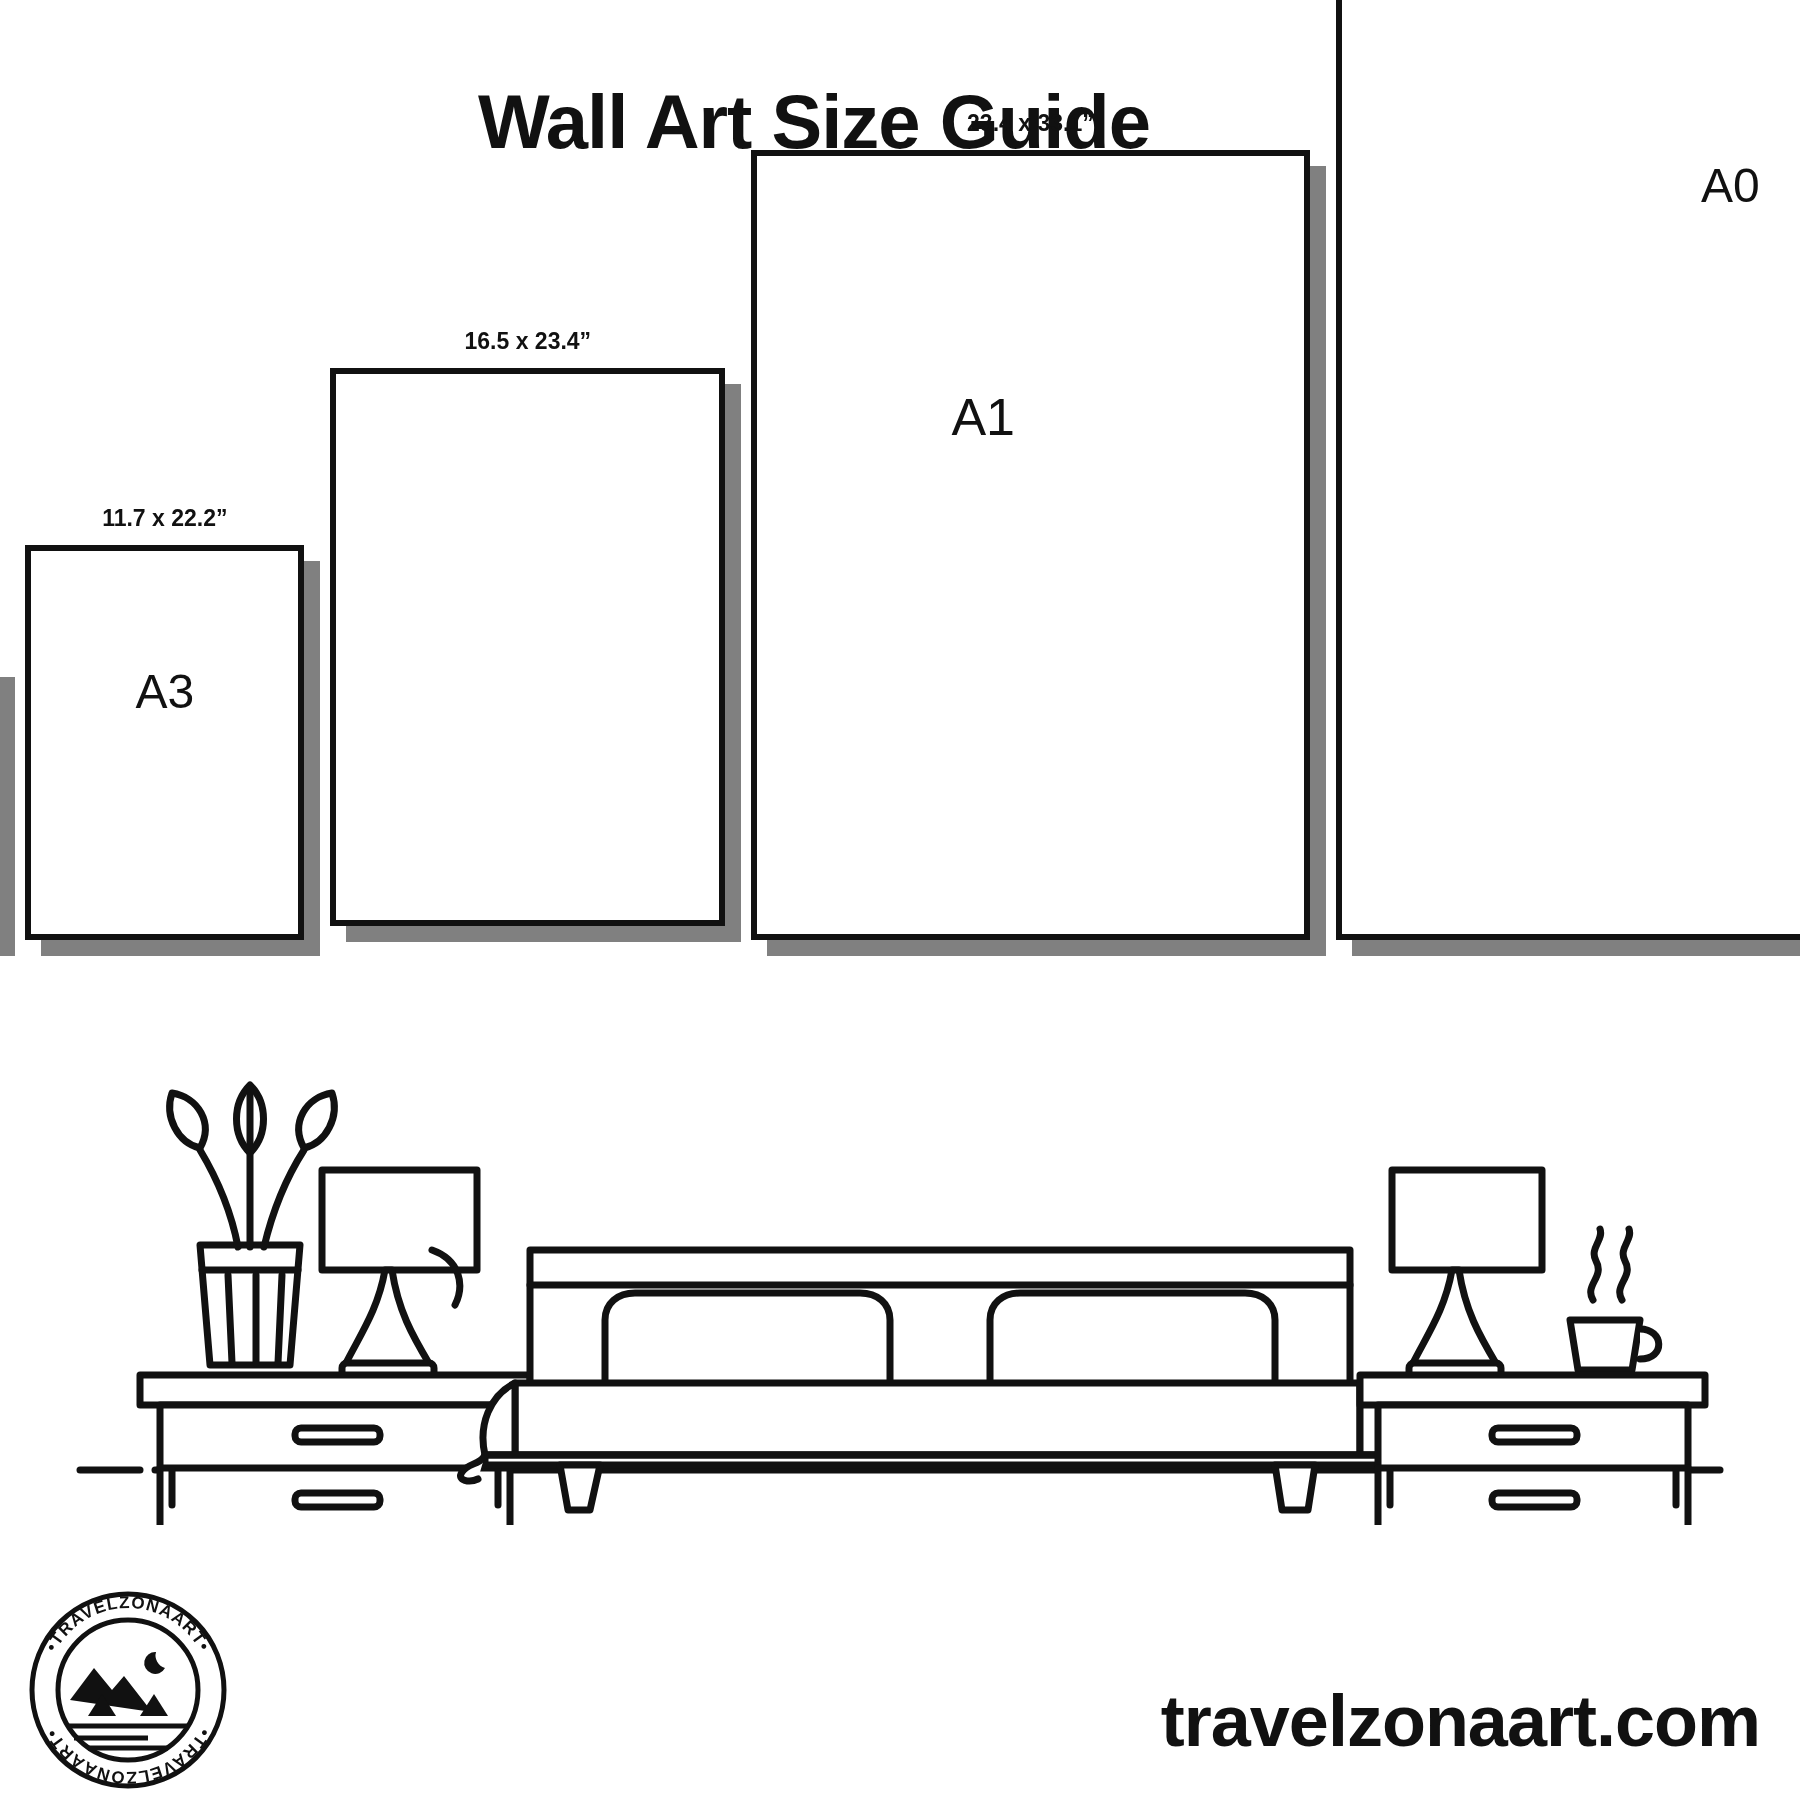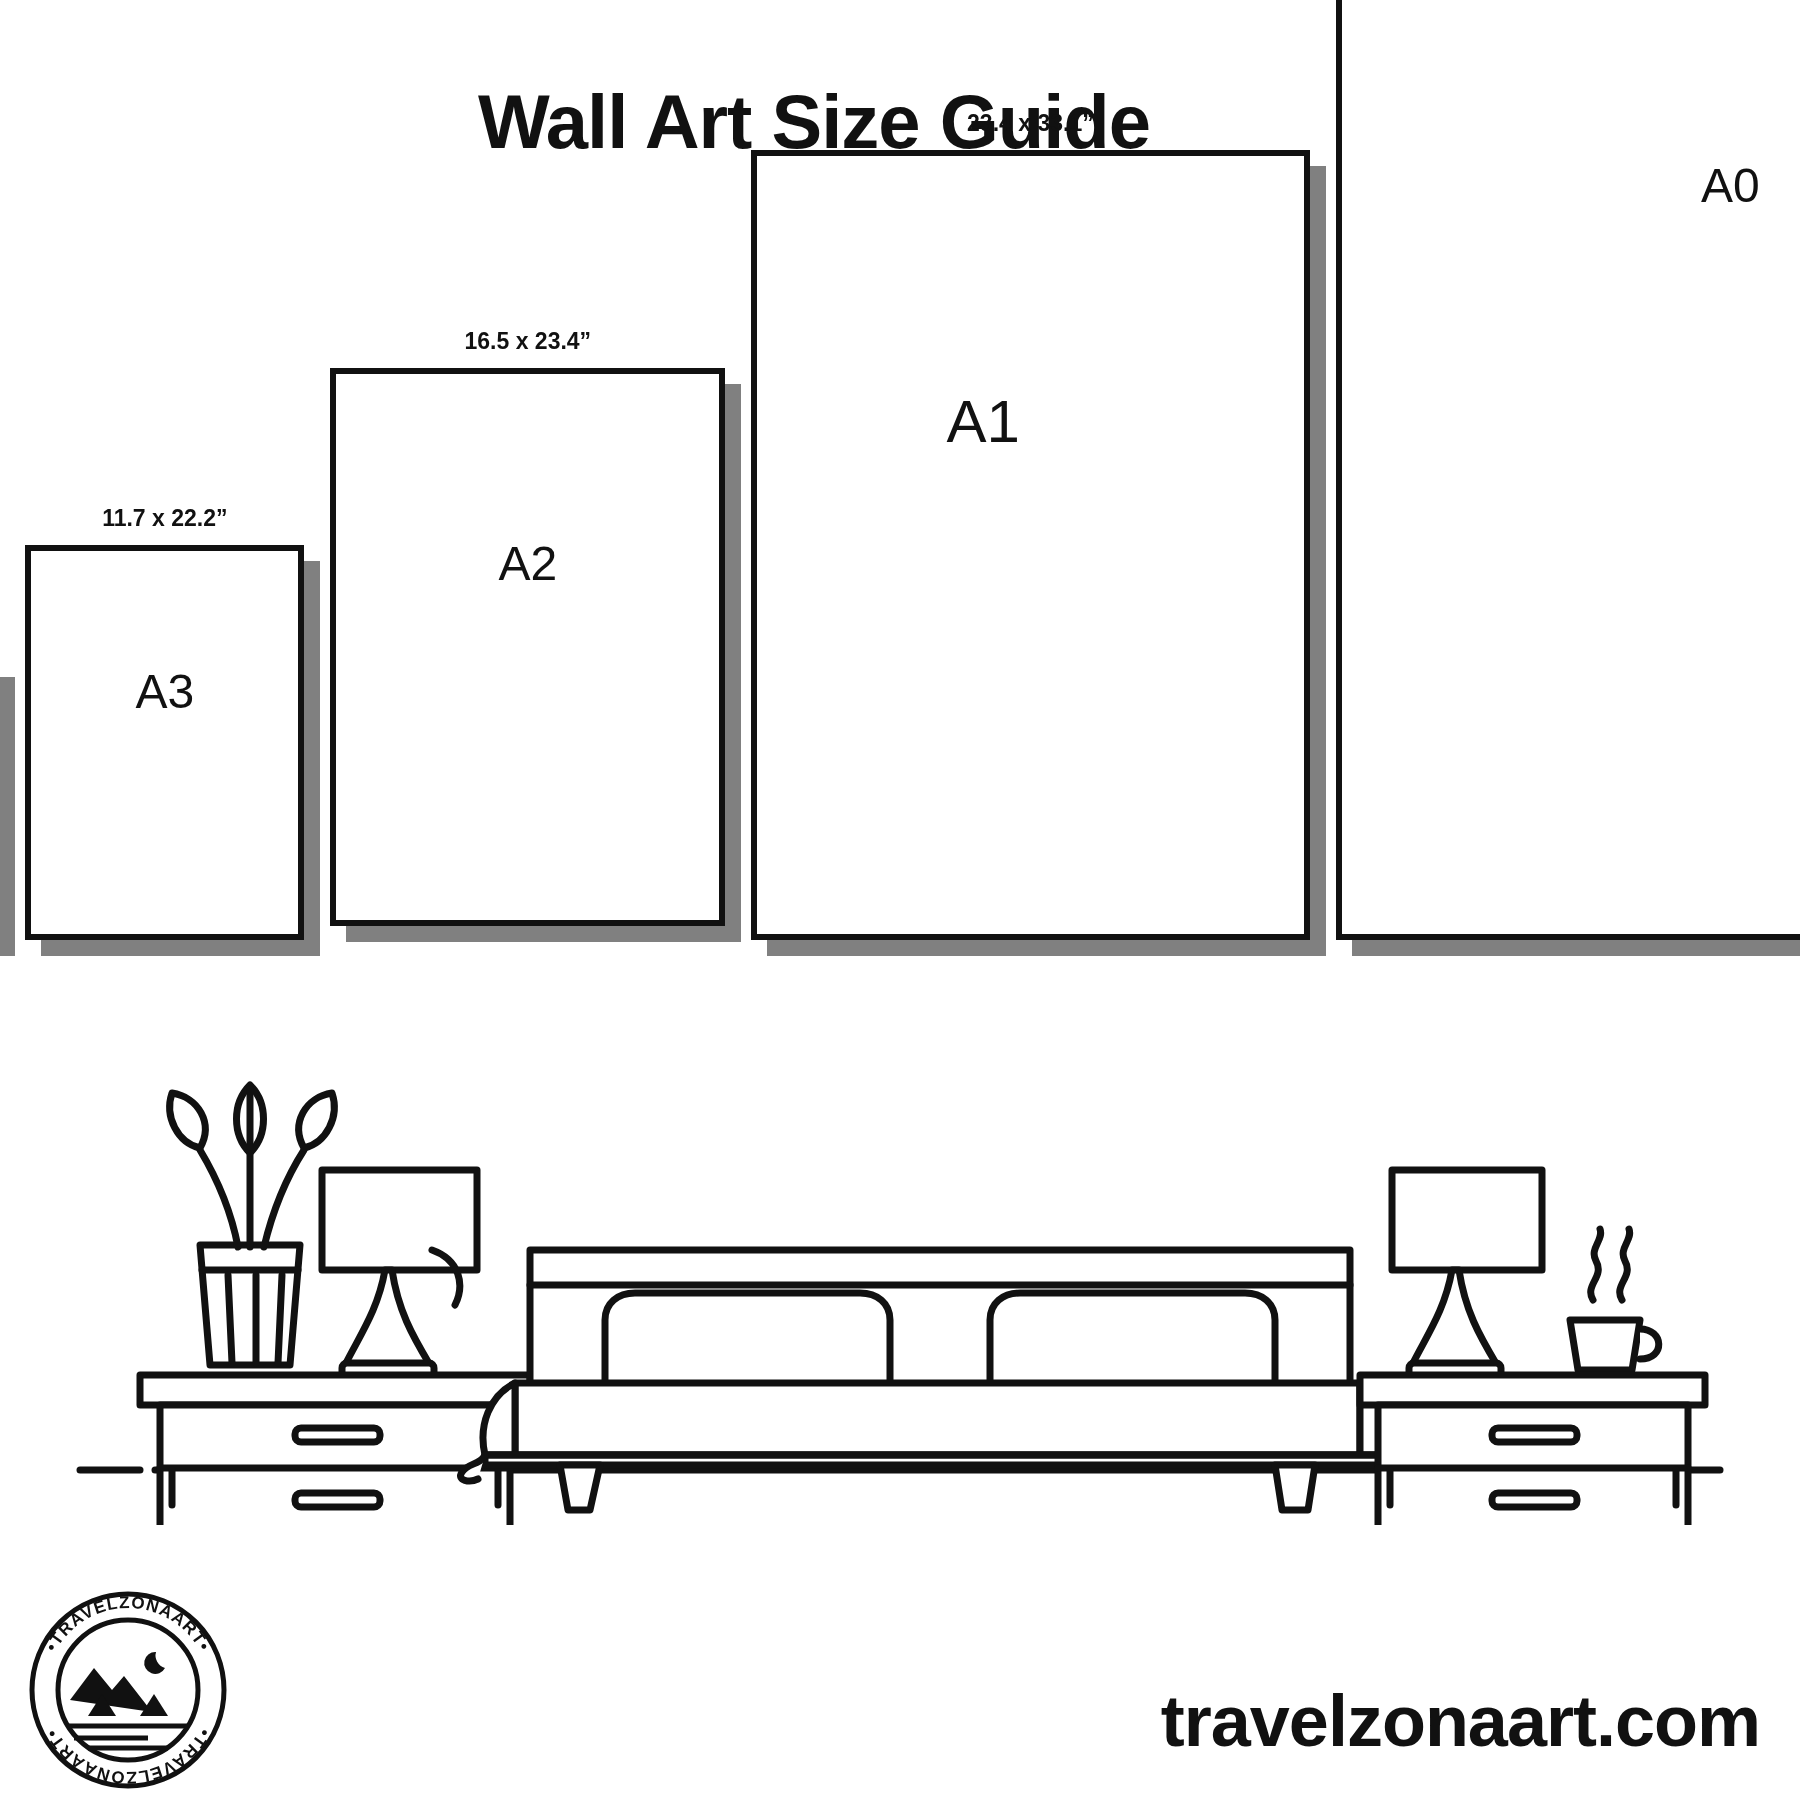--- a/index.html
+++ b/index.html
@@ -106,27 +106,26 @@
     <div class="frame-group" style="left: 25.23px; width: 295.18px; height: 454.8px; top: 225.2px;">
       <div class="frame-label" style="top: 0px; width: 279.18px;">11.7 x 22.2”</div>
       <div class="frame-shadow" style="left: 16px; top: 56px; width: 279.18px; height: 394.8px;"></div>
       <div class="frame-box" style="left: 0px; top: 40px; width: 279.18px; height: 394.8px;"></div>
       <div class="frame-name" style="width: 279.18px; top: 158.44px; font-size: 48px;">A3</div>
     </div>
     <div class="frame-group" style="left: 330.41px; width: 373px; height: 618.36px; top: 48px;">
       <div class="frame-label" style="top: 0px; width: 394.8px;">16.5 x 23.4”</div>
       <div class="frame-shadow" style="left: 16px; top: 56px; width: 394.8px; height: 558.36px;"></div>
       <div class="frame-box" style="left: 0px; top: 40px; width: 394.8px; height: 558.36px;"></div>
-      <div class="frame-name" style="width: 394.8px; top: 207.508px; font-size: 48px;">A2</div>
     </div>
     <div class="frame-group" style="left: 751.21px; width: 574.36px; height: 849.6px; top: -169.6px;">
       <div class="frame-label" style="top: 0px; width: 558.36px;">23.4 x 33.1”</div>
       <div class="frame-shadow" style="left: 16px; top: 56px; width: 558.36px; height: 789.6px;"></div>
       <div class="frame-box" style="left: 0px; top: 40px; width: 558.36px; height: 789.6px;"></div>
-      <div class="frame-name" style="width: 464px; top: 276.88px; font-size: 60px;">A1</div>
+      <div class="frame-name" style="width: 464px; top: 276.88px; font-size: 52px;">A1</div>
     </div>
     <div class="frame-group" style="left: 1335.57px; width: 805.6px; height: 1176.72px; top: -496.72px;">
       <div class="frame-shadow" style="left: 16px; top: 56px; width: 789.6px; height: 1116.72px;"></div>
       <div class="frame-box" style="left: 0px; top: 40px; width: 789.6px; height: 1116.72px;"></div>
       <div class="frame-name" style="width: 789.6px; top: 375.016px; font-size: 48px;">A0</div>
     </div>
   </div>
 
 <div id="bedroom-illustration">
   <svg viewBox="0 0 1700 540" width="1700" height="540" fill="none" stroke="#111111" stroke-width="7" stroke-linejoin="round" stroke-linecap="round">

